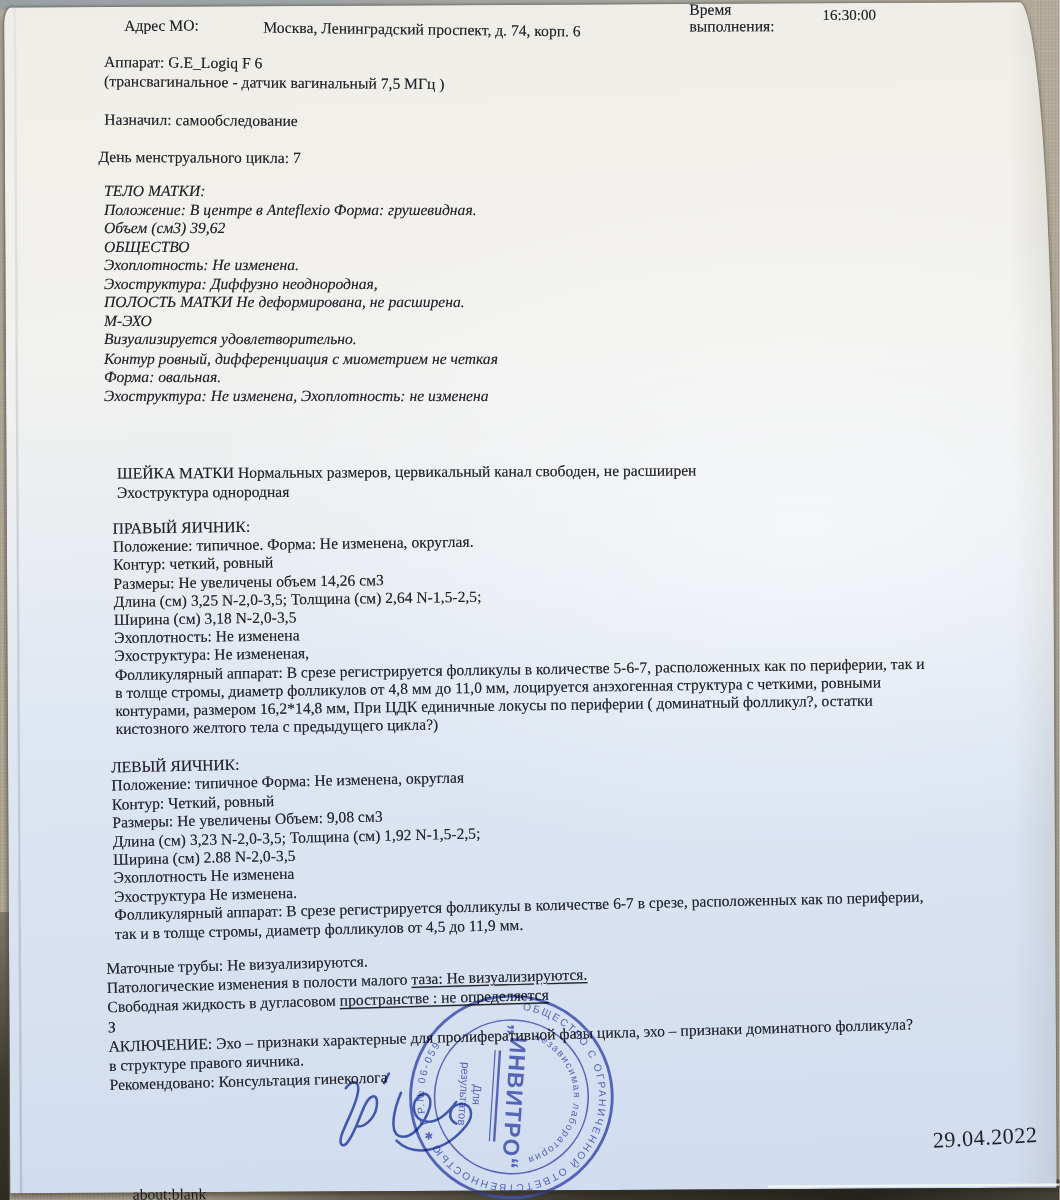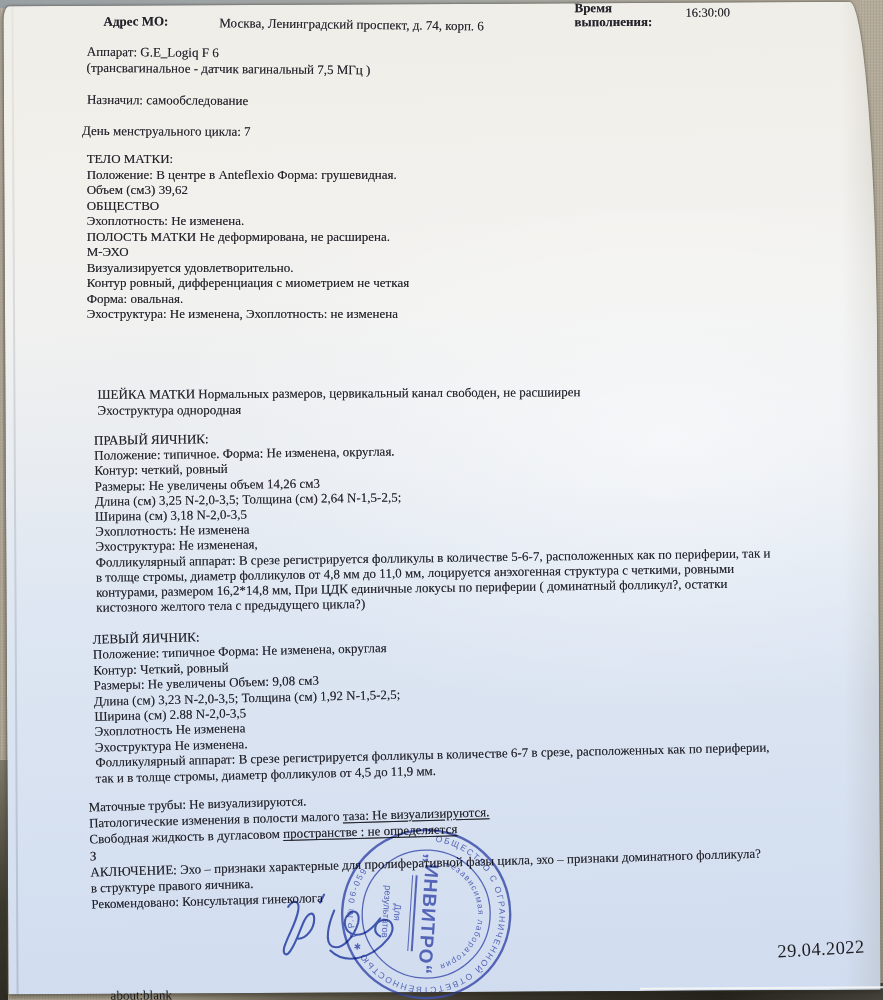--- a/index.html
+++ b/index.html
@@ -30,36 +30,36 @@
       linear-gradient(270deg, rgba(130,125,110,.16), rgba(130,125,110,0) 4%),
       linear-gradient(178deg,#efede7 0%,#f2f0eb 14%,#f1f1ef 30%,#e8ecf1 46%,#dde6f2 60%,#d8e2f1 76%,#d3def0 92%,#d0dcef 100%);
     box-shadow:0 -1px 2px rgba(95,97,95,.55), -2px 0 3px rgba(80,80,70,.35), 0 3px 4px rgba(35,33,25,.45);
   }
   .paper::before{content:"";position:absolute;left:8px;top:0;bottom:0;width:2px;
     background:linear-gradient(rgba(125,130,142,.08), rgba(118,126,140,.22) 35%, rgba(108,116,130,.28));}
 
   .sec{position:absolute;font-size:13px;color:#23232a;white-space:nowrap;
     text-shadow:0 0 .45px rgba(45,45,58,.55);}
   .sec p{margin:0;line-height:15.4px;}
-  .b{font-weight:bold;}
+  .b{font-weight:normal;}
   .u{text-decoration:underline;text-underline-offset:2px;}
 
   .hdr-el{position:absolute;white-space:nowrap;}
   #addr-label{left:100px;top:8px;text-align:center;}
   #addr-value{left:216px;top:10px;transform:rotate(1deg);transform-origin:left top;}
   #time-l1{left:571px;top:-3px;}
   #time-l2{left:571px;top:11px;}
   #time-value{left:682px;top:3px;font-size:12.5px;}
 
   #device{left:83px;top:40px;transform:rotate(.8deg);}
   #device p{line-height:16px;}
   #referral{left:83px;top:87px;transform:rotate(.7deg);}
   #cycle{left:78px;top:118px;transform:rotate(.6deg);}
   #uterus{left:82px;top:146px;transform:rotate(.3deg);}
-  #uterus p{line-height:15.5px;}
+  #uterus p{line-height:15.5px;font-style:italic;}
   #cervix{left:92px;top:381px;}
   #cervix p{line-height:16.2px;}
   #rovary{left:89px;top:424px;transform:rotate(-.5deg);}
   #rovary p{line-height:15.2px;}
   #lovary{left:87px;top:620px;transform:rotate(-1deg);}
   #lovary p{line-height:15.4px;}
   #summary{left:82px;top:786px;transform:rotate(-1.3deg);}
   #summary p{line-height:16.2px;}
 
   #stamp{position:absolute;left:318px;top:810px;width:200px;height:200px;
@@ -99,20 +99,21 @@
   <div class="sec" id="cycle">
     <p>День менструального цикла: 7</p>
   </div>
 
   <div class="sec" id="uterus">
     <p>ТЕЛО МАТКИ:</p>
     <p>Положение: В центре в Anteflexio Форма: грушевидная.</p>
     <p>Объем (см3) 39,62</p>
     <p>ОБЩЕСТВО</p>
     <p>Эхоплотность: Не изменена.</p>
+    <p>Эхоструктура: Диффузно неоднородная,</p>
     <p>ПОЛОСТЬ МАТКИ Не деформирована, не расширена.</p>
     <p>М-ЭХО</p>
     <p>Визуализируется удовлетворительно.</p>
     <p>Контур ровный, дифференциация с миометрием не четкая</p>
     <p>Форма: овальная.</p>
     <p>Эхоструктура: Не изменена, Эхоплотность: не изменена</p>
   </div>
 
   <div class="sec" id="cervix">
     <p>ШЕЙКА МАТКИ Нормальных размеров, цервикальный канал свободен, не расшиирен</p>

